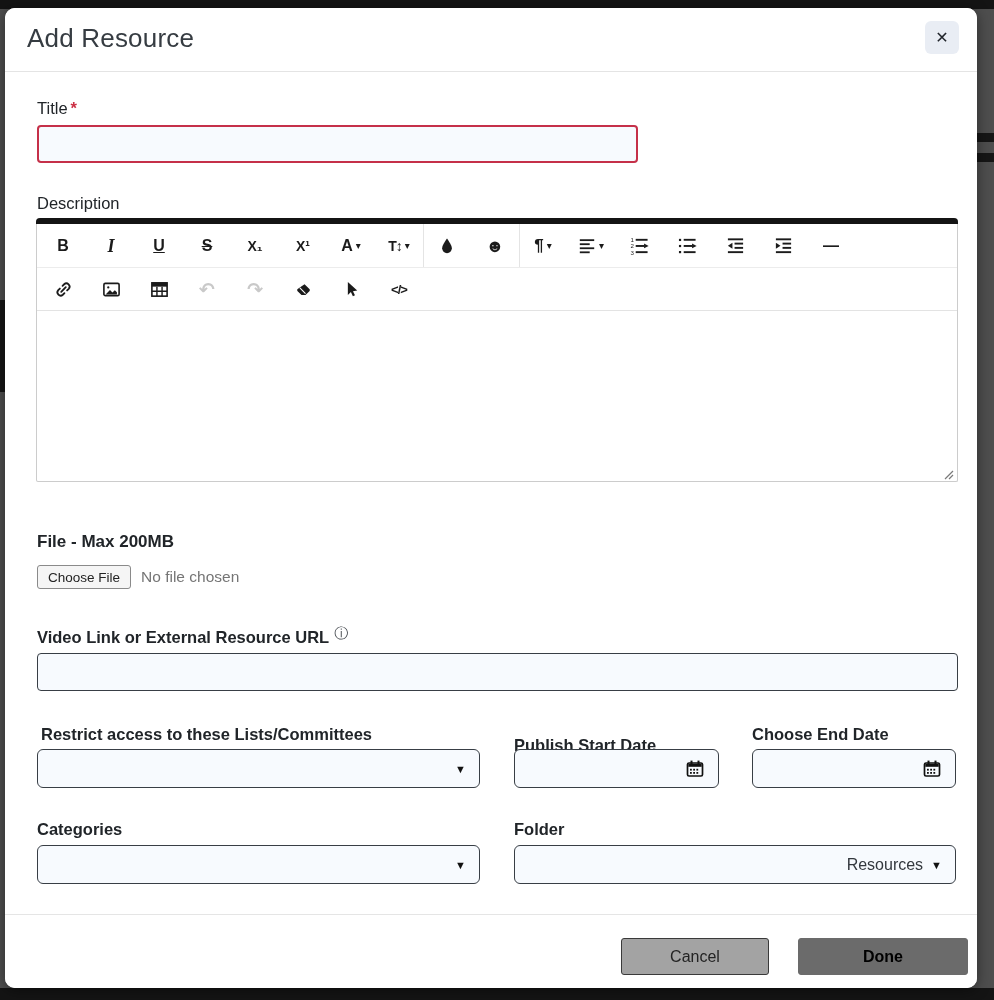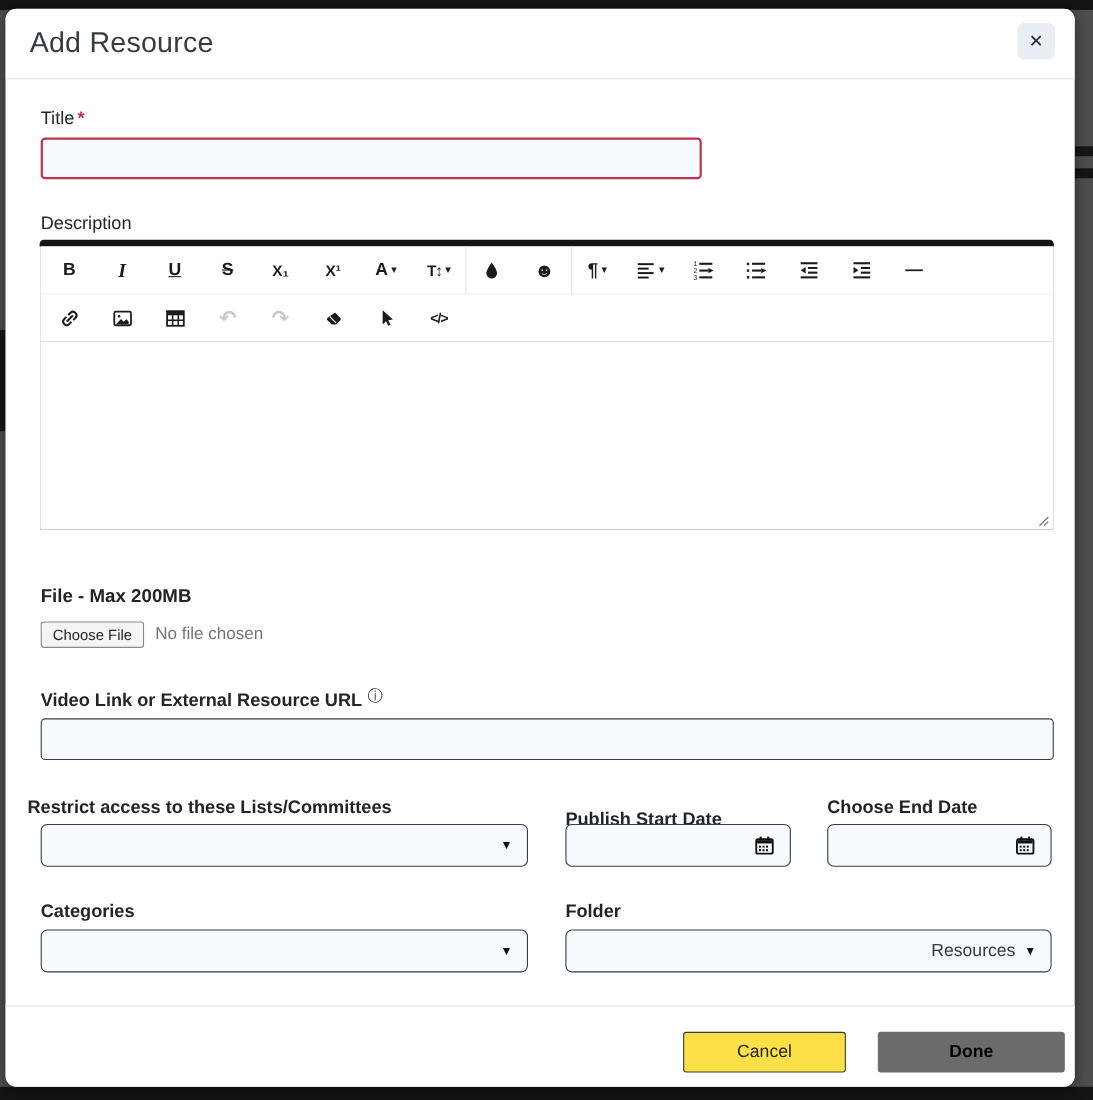--- a/index.html
+++ b/index.html
@@ -107,36 +107,36 @@
   }
   .select-value { font-size: 16px; color: #33383e; flex: 1; white-space: nowrap; overflow: hidden; text-align: right; }
   .select-caret { font-size: 11px; color: #111; margin-left: 8px; }
   .cal-icon { margin-left: auto; display: flex; }
 
   #restrict-select { left: 32px; top: 741px; width: 443px; }
   #start-date { left: 509px; top: 741px; width: 205px; }
   #end-date { left: 747px; top: 741px; width: 204px; }
   #categories-select { left: 32px; top: 837px; width: 443px; }
   #folder-select { left: 509px; top: 837px; width: 442px; }
-  #restrict-label { left: 20px; top: 717px; text-align: right; }
+  #restrict-label { left: 36px; top: 717px; text-align: right; }
   #start-label { left: 509px; top: 717px; margin-top: 11px; }
   #end-label { left: 747px; top: 717px; }
   #categories-label { left: 32px; top: 812px; }
   #folder-label { left: 509px; top: 812px; }
   #url-label { left: 32px; top: 620px; }
   #title-label { left: 32px; top: 91px; }
   #desc-label { left: 32px; top: 186px; }
 
   
   .modal-footer {
     position: absolute; left: 0; top: 906px; width: 100%; height: 74px;
     border-top: 1px solid #e5e5e5; background: #fff;
   }
   .btn { position: absolute; top: 23px; height: 37px; font-size: 16px; border-radius: 3px; cursor: pointer; font-family: inherit; }
-  .btn-cancel { left: 616px; width: 148px; background: #fde047; border: 1.5px solid #3a3a3a; color: #232323; text-align: center; }
+  .btn-cancel { left: 616px; width: 148px; background: #a3a3a3; border: 1.5px solid #3a3a3a; color: #232323; text-align: center; }
   .btn-done { left: 793px; width: 170px; background: #6b6b6b; border: 1px solid #6b6b6b; color: #000000; font-weight: 600; }
 </style>
 </head>
 <body>
 
 <div class="strip-top"></div>
 <div class="strip-bottom"></div>
 <div class="edge-mark-left"></div>
 <div class="edge-mark-r1"></div>
 <div class="edge-mark-r2"></div>

